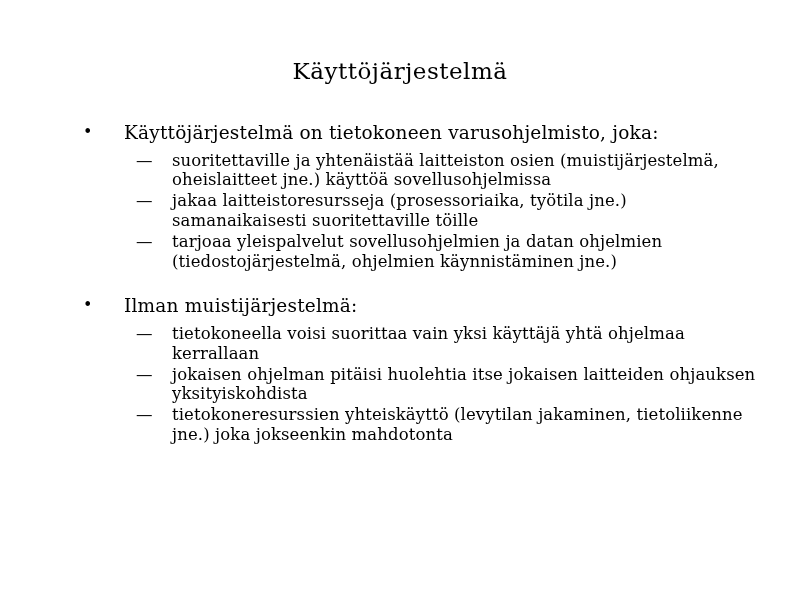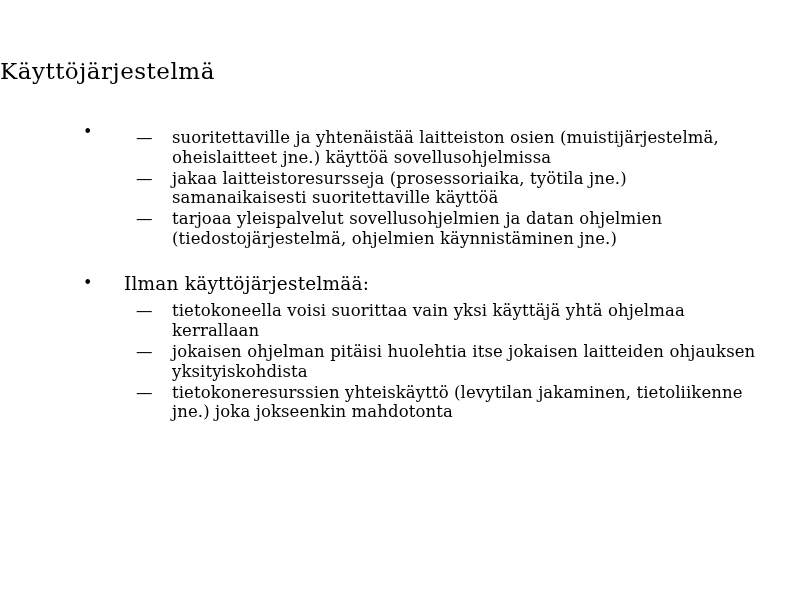--- a/index.html
+++ b/index.html
@@ -18,20 +18,21 @@
     position: relative;
     width: 800px;
     height: 600px;
     box-sizing: border-box;
   }
   .slide-title {
     position: absolute;
     top: 58px;
     left: 0;
     width: 800px;
+    text-align: center;
     font-size: 23px;
     letter-spacing: 0.5px;
     font-family: "DejaVu Serif", serif;
   }
   .content {
     position: absolute;
     top: 122px;
     left: 74px;
     width: 690px;
   }
@@ -77,41 +78,42 @@
 <body>
 
 <div class="slide">
 
   <div class="slide-title">Käyttöjärjestelmä</div>
 
   <div class="content">
 
     <div class="l1">
       <span class="bullet">•</span>
+      <span>Käyttöjärjestelmä on tietokoneen varusohjelmisto, joka:</span>
     </div>
     <div class="l2-group">
       <div class="l2">
         <span class="dash">—</span>
         <span>suoritettaville ja yhtenäistää laitteiston osien (muistijärjestelmä, oheislaitteet jne.) käyttöä sovellusohjelmissa</span>
       </div>
       <div class="l2">
         <span class="dash">—</span>
-        <span>jakaa laitteistoresursseja (prosessoriaika, työtila jne.) samanaikaisesti suoritettaville käyttöä</span>
+        <span>jakaa laitteistoresursseja (prosessoriaika, työtila jne.) samanaikaisesti suoritettaville töille</span>
       </div>
       <div class="l2">
         <span class="dash">—</span>
         <span>tarjoaa yleispalvelut sovellusohjelmien ja datan ohjelmien (tiedostojärjestelmä, ohjelmien käynnistäminen jne.)</span>
       </div>
     </div>
 
     <div class="block-gap"></div>
 
     <div class="l1">
       <span class="bullet">•</span>
-      <span>Ilman käyttöjärjestelmää:</span>
+      <span>Ilman muistijärjestelmä:</span>
     </div>
     <div class="l2-group">
       <div class="l2">
         <span class="dash">—</span>
         <span>tietokoneella voisi suorittaa vain yksi käyttäjä yhtä ohjelmaa kerrallaan</span>
       </div>
       <div class="l2">
         <span class="dash">—</span>
         <span>jokaisen ohjelman pitäisi huolehtia itse jokaisen laitteiden ohjauksen yksityiskohdista</span>
       </div>

